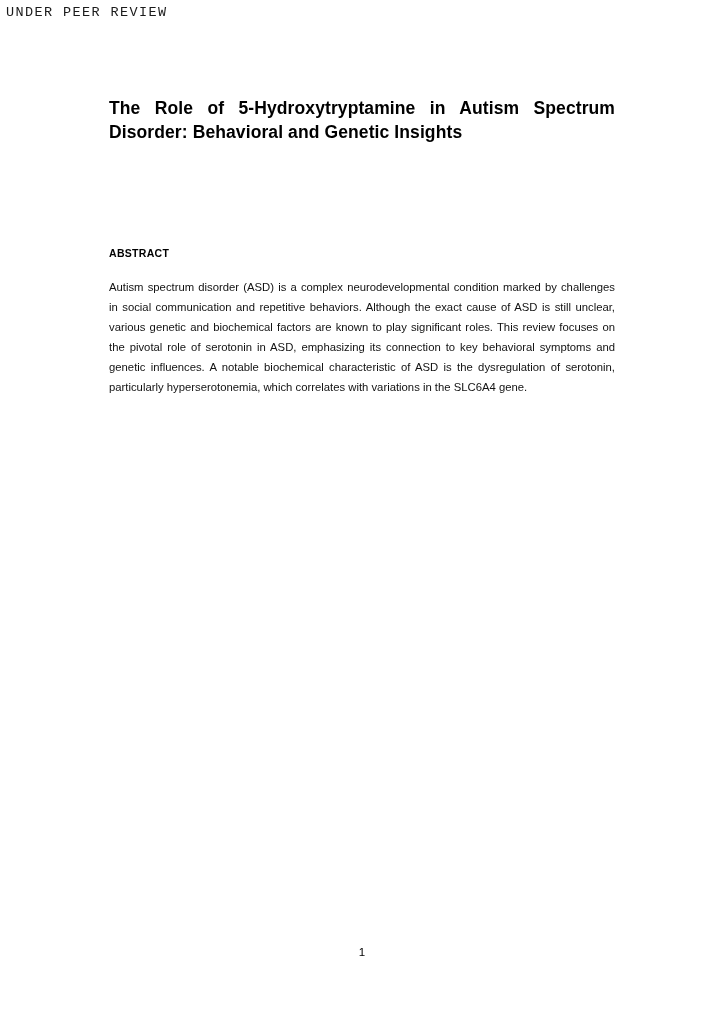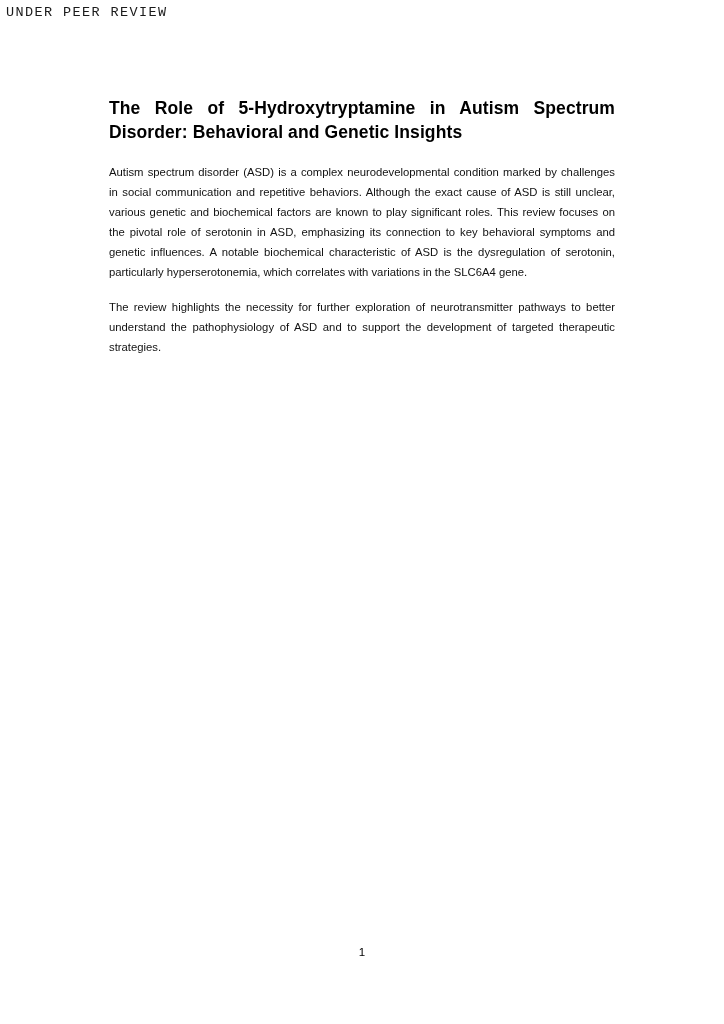--- a/index.html
+++ b/index.html
@@ -85,23 +85,23 @@
 <body>
 
 <div class="page">
 
   <div class="watermark">UNDER PEER REVIEW</div>
 
   <div class="content">
 
     <h1 class="doc-title">The Role of 5-Hydroxytryptamine in Autism Spectrum Disorder: Behavioral and Genetic Insights</h1>
 
+    <div class="abstract-heading">ABSTRACT</div>
 
     <p class="para first">Autism spectrum disorder (ASD) is a complex neurodevelopmental condition marked by challenges in social communication and repetitive behaviors. Although the exact cause of ASD is still unclear, various genetic and biochemical factors are known to play significant roles. This review focuses on the pivotal role of serotonin in ASD, emphasizing its connection to key behavioral symptoms and genetic influences. A notable biochemical characteristic of ASD is the dysregulation of serotonin, particularly hyperserotonemia, which correlates with variations in the SLC6A4 gene.</p>
 
-    <p class="para">The review highlights the necessity for further exploration of neurotransmitter pathways to better understand the pathophysiology of ASD and to support the development of targeted therapeutic strategies.</p>
 
 
   </div>
 
   <div class="page-number">1</div>
 
 </div>
 
 </body></html>

